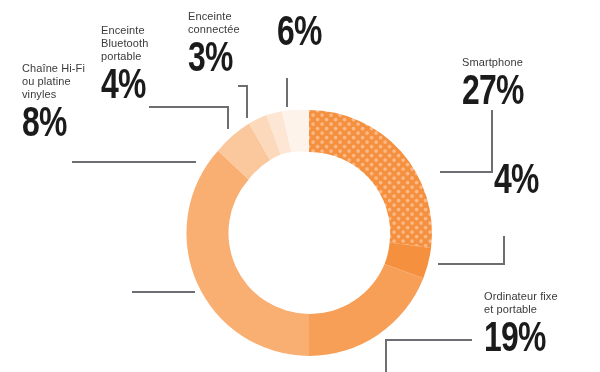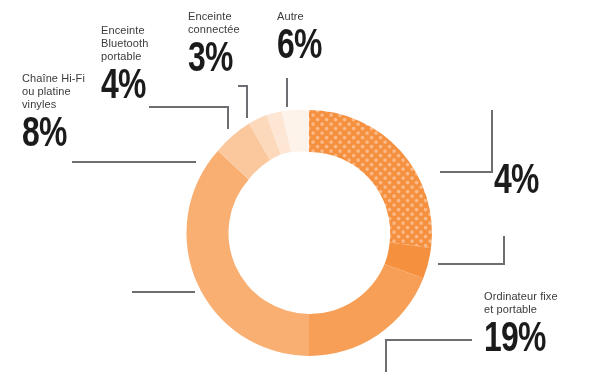--- a/index.html
+++ b/index.html
@@ -132,45 +132,48 @@
       <path d="M 492 110 L 492 172 L 440 172"></path>
 
       <path d="M 504 236 L 504 264 L 438 264"></path>
 
       <path d="M 386 372 L 386 340 L 472 340"></path>
 
       <path d="M 132 292 L 195 292"></path>
     </g>
   </svg>
 
-  <div class="label-block align-left" style="left:22px; top:72px; width:108px;">
+  <div class="label-block align-left" style="left:22px; top:62px; width:108px;">
     <div class="label-name">Chaîne Hi-Fi
 ou platine
 vinyles</div>
     <div class="label-value">8%</div>
   </div>
 
   <div class="label-block align-left" style="left:101px; top:24px; width:82px;">
     <div class="label-name">Enceinte
 Bluetooth
 portable</div>
     <div class="label-value">4%</div>
   </div>
 
   <div class="label-block align-left" style="left:188px; top:10px; width:80px;">
     <div class="label-name">Enceinte
 connectée</div>
     <div class="label-value">3%</div>
   </div>
 
   <div class="label-block align-left" style="left:277px; top:10px; width:70px;">
-    <div class="label-name">Autre</div>
     <div class="label-value">6%</div>
   </div>
 
+  <div class="label-block align-left" style="left:462px; top:56px; width:120px;">
+    <div class="label-name">Smartphone</div>
+    <div class="label-value">27%</div>
+  </div>
 
   <div class="label-block align-left" style="left:494px; top:158px; width:106px;">
     <div class="label-value">4%</div>
   </div>
 
   <div class="label-block align-left" style="left:484px; top:290px; width:116px;">
     <div class="label-name">Ordinateur fixe
 et portable</div>
     <div class="label-value">19%</div>
   </div>

